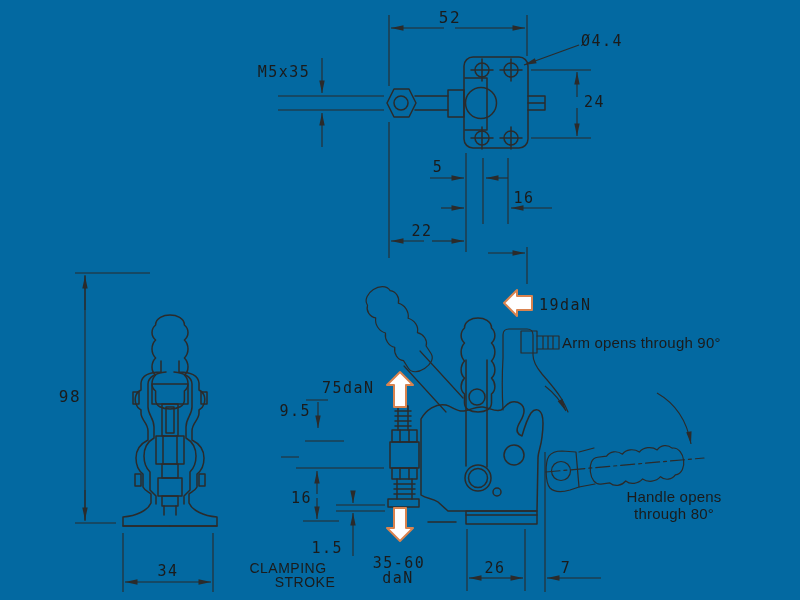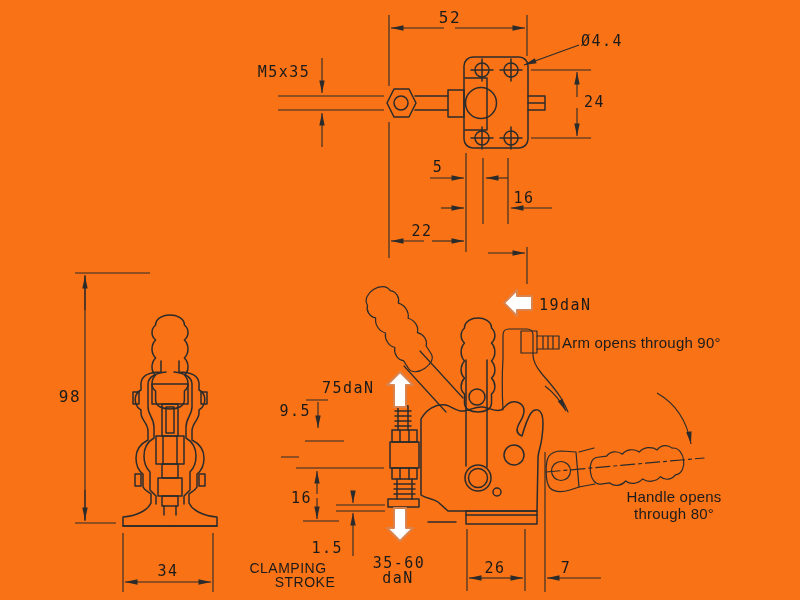--- a/index.html
+++ b/index.html
@@ -1,16 +1,16 @@
 <!DOCTYPE html>
 <html style="--line: #2b2b2b; --force: #d9834f;"><head>
 <meta charset="utf-8">
 <style>
   html,body{margin:0;padding:0;background:#fff;}
-  .page{position:relative;width:800px;height:600px;background:#f97316;overflow:hidden;}
+  .page{position:relative;width:800px;height:600px;background:#0369a1;overflow:hidden;}
   svg{display:block;}
   .draw{stroke:var(--line,#2b2b2b);stroke-width:1.5;fill:none;stroke-linecap:round;stroke-linejoin:round;}
   .thin{stroke:var(--line,#2b2b2b);stroke-width:1.1;fill:none;stroke-linecap:butt;}
   .ghost{stroke:var(--line,#2b2b2b);stroke-width:1.2;fill:none;stroke-linecap:round;stroke-linejoin:round;}
   .force{stroke:var(--force,#d9834f);stroke-width:2;fill:#fff;stroke-linejoin:round;}
   text{fill:#1b1b1b;}
   .dim{font-family:"DejaVu Sans Mono",monospace;font-size:15px;letter-spacing:1.5px;}
   .dim-lg{font-family:"DejaVu Sans Mono",monospace;font-size:16px;letter-spacing:1.5px;}
   .ann{font-family:"Liberation Sans",sans-serif;font-size:15px;letter-spacing:.2px;}
   .ann-sm{font-family:"Liberation Sans",sans-serif;font-size:14px;letter-spacing:.5px;}

